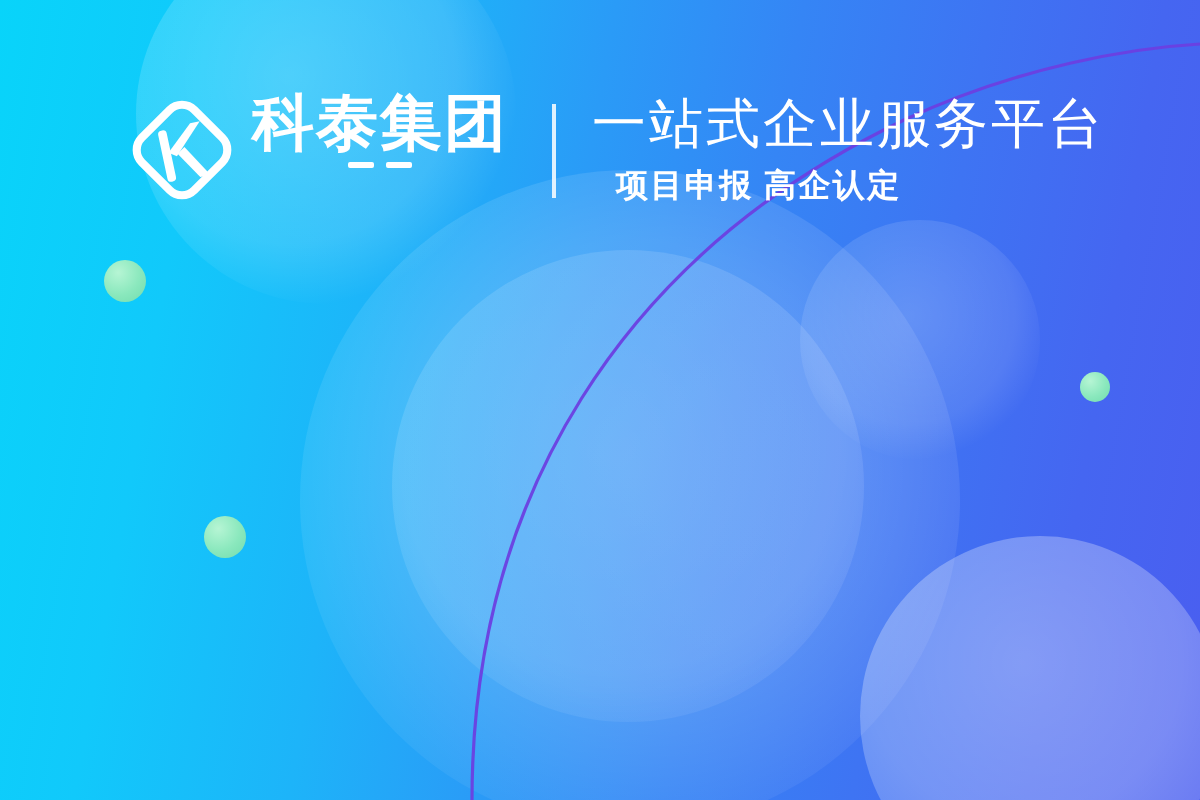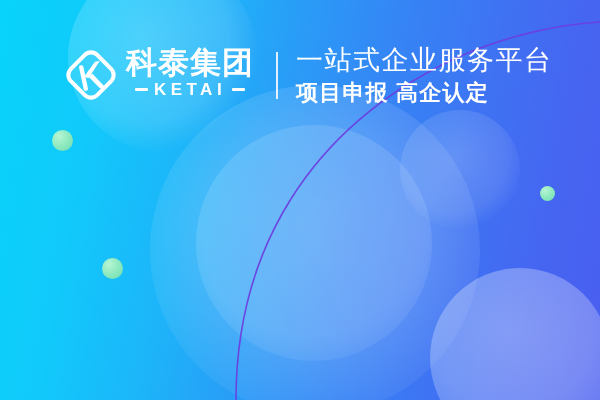--- a/index.html
+++ b/index.html
@@ -169,27 +169,28 @@
     color: #fff;
     font-size: 27px;
     font-weight: 400;
     letter-spacing: 1.5px;
     line-height: 1.16;
     white-space: nowrap;
     font-family: "DejaVu Sans", "Liberation Sans", sans-serif;
   }
   .slogan-sub {
     color: #fff;
-    font-size: 22px;
+    font-size: 16px;
     font-weight: 700;
     letter-spacing: 1.2px;
     line-height: 1.2;
     margin-top: 5px;
     white-space: nowrap;
-    font-family: Liberation Sans, sans-serif;
+    font-family: Liberation Serif, serif;
+    margin-left: 12px;
   }
 
   
   .title {
     position: absolute;
     left: 60px; top: 152px;
     width: 500px;
     color: #fff;
     font-size: 34px;
     font-weight: 700;
@@ -230,21 +231,20 @@
         <g transform="rotate(-12 50 52)">
           <rect x="33" y="30" width="7.5" height="45" rx="3.4" fill="#ffffff"></rect>
           <path d="M 62 29 L 70.5 29 L 45 54.5 L 38.5 50 Z" fill="#ffffff"></path>
           <path d="M 46 52.5 L 53 48 L 70 76 L 61 76 Z" fill="#ffffff"></path>
         </g>
       </svg>
       <div class="logo-words">
         <div class="logo-cn">科泰集团</div>
         <div class="logo-en-row">
           <span class="rule"></span>
-          <span class="logo-en">KETAI</span>
           <span class="rule"></span>
         </div>
       </div>
     </div>
 
     <div class="divider"></div>
 
     <div class="slogan-block">
       <div class="slogan-main">一站式企业服务平台</div>
       <div class="slogan-sub">项目申报 高企认定</div>

